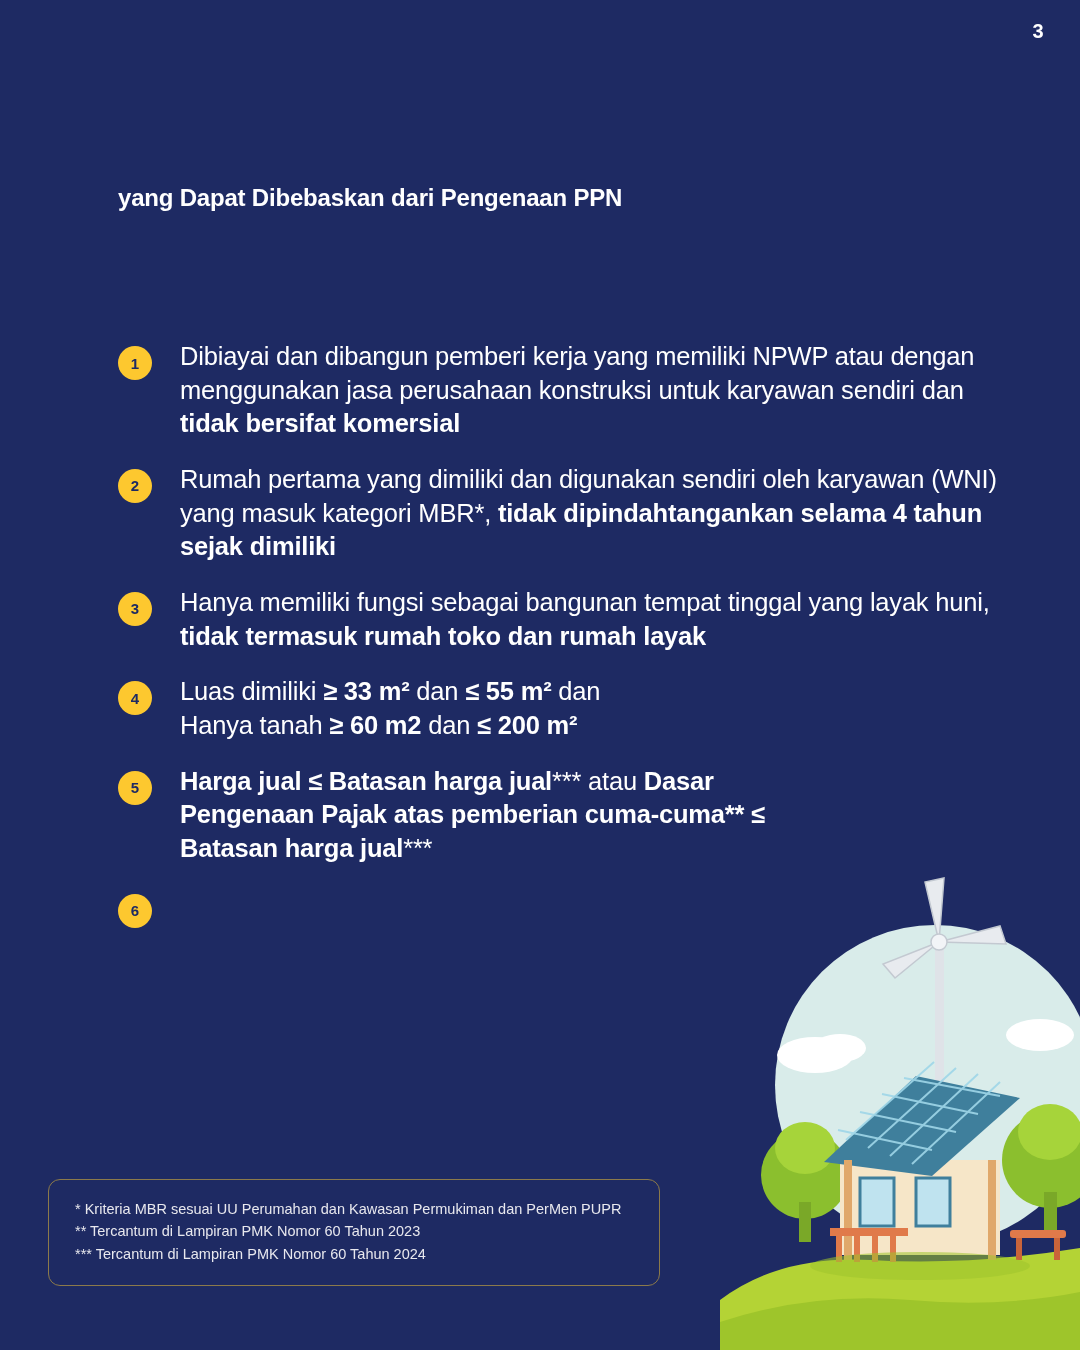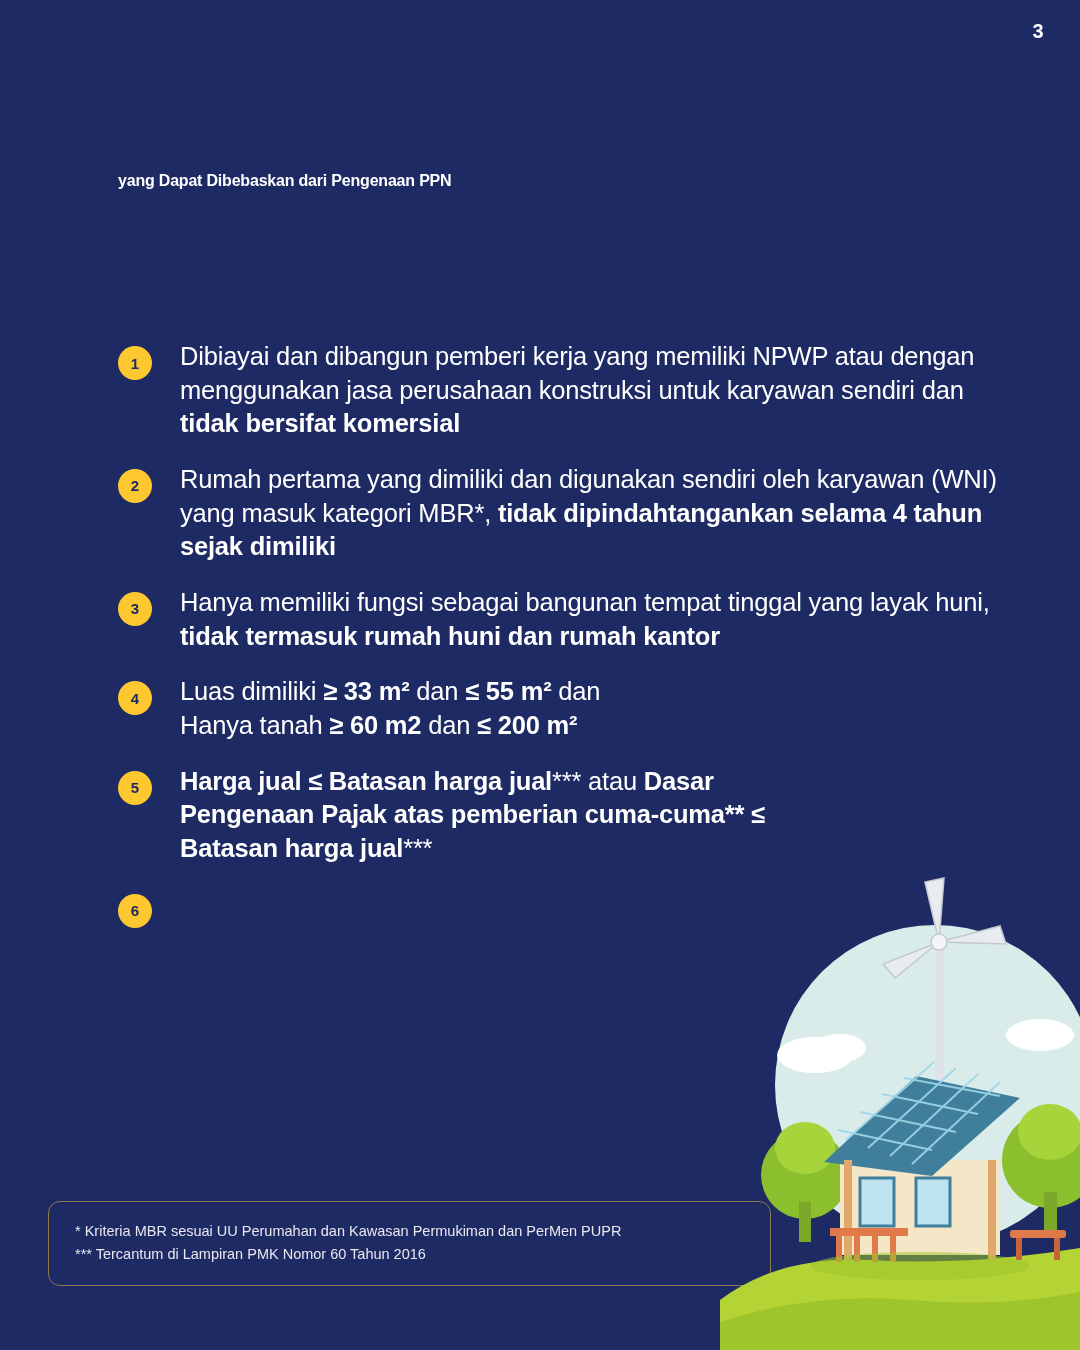--- a/index.html
+++ b/index.html
@@ -27,22 +27,22 @@
     width:860px;
   }
   .title {
     font-size:49px;
     font-weight:bold;
     color:#fdc82f;
     letter-spacing:-0.5px;
     line-height:1.1;
   }
   .subtitle {
-    margin-top:0;
-    font-size:16px;
+    margin-top:12px;
+    font-size:24px;
     font-weight:bold;
     color:#ffffff;
     letter-spacing:-0.2px;
   }
   .list {
     position:absolute;
     top:340px;
     left:118px;
     width:920px;
   }
@@ -72,21 +72,21 @@
     color:#ffffff;
     letter-spacing:-0.2px;
     max-width:840px;
   }
   .item-text b { font-weight:bold; }
   .item.narrow .item-text { max-width:640px; }
   .footnotes {
     position:absolute;
     left:48px;
     bottom:64px;
-    width:723px;
+    width:612px;
     border:1px solid #8c7a4a;
     border-radius:12px;
     padding:18px 26px 20px 26px;
   }
   .footnote {
     font-size:14.5px;
     line-height:1.55;
     color:#e8e8ee;
   }
   
@@ -111,38 +111,39 @@
     <div class="item">
       <div class="badge">1</div>
       <div class="item-text"><span>Dibiayai dan dibangun pemberi kerja yang memiliki NPWP atau dengan menggunakan jasa perusahaan konstruksi untuk karyawan sendiri dan </span><b>tidak bersifat komersial</b></div>
     </div>
     <div class="item">
       <div class="badge">2</div>
       <div class="item-text"><span>Rumah pertama yang dimiliki dan digunakan sendiri oleh karyawan (WNI) yang masuk kategori MBR*, </span><b>tidak dipindahtangankan selama  4 tahun sejak dimiliki</b></div>
     </div>
     <div class="item">
       <div class="badge">3</div>
-      <div class="item-text"><span>Hanya memiliki fungsi sebagai bangunan tempat tinggal yang layak huni, </span><b>tidak termasuk rumah huni dan rumah kantor</b></div>
+      <div class="item-text"><span>Hanya memiliki fungsi sebagai bangunan tempat tinggal yang layak huni, </span><b>tidak termasuk rumah toko dan rumah layak</b></div>
     </div>
     <div class="item">
       <div class="badge">4</div>
       <div class="item-text"><span>Luas dimiliki </span><b>≥ 33 m²</b><span> dan </span><b>≤ 55 m²</b><span> dan</span><br><span>Hanya tanah </span><b>≥ 60 m2</b><span> dan </span><b>≤ 200 m²</b></div>
     </div>
     <div class="item narrow">
       <div class="badge">5</div>
       <div class="item-text"><b>Harga jual ≤ Batasan harga jual</b><span>*** atau </span><b>Dasar Pengenaan Pajak atas pemberian cuma-cuma** ≤ Batasan harga jual</b><span>***</span></div>
     </div>
     <div class="item narrow">
       <div class="badge">6</div>
     </div>
   </div>
 
 <div class="footnotes" id="footnotes-box">
     <div class="footnote">* Kriteria MBR sesuai UU Perumahan dan Kawasan Permukiman dan PerMen PUPR</div>
-    <div class="footnote">*** Tercantum di Lampiran PMK Nomor 60 Tahun 2016</div>
+    <div class="footnote">** Tercantum di Lampiran PMK Nomor 60 Tahun 2023</div>
+    <div class="footnote">*** Tercantum di Lampiran PMK Nomor 60 Tahun 2024</div>
   </div>
 
 <svg class="illustration" viewBox="0 0 360 520" xmlns="http://www.w3.org/2000/svg">
 
   <circle cx="215" cy="255" r="160" fill="#d9ecea"></circle>
 
   <ellipse cx="95" cy="225" rx="38" ry="18" fill="#ffffff"></ellipse>
   <ellipse cx="120" cy="218" rx="26" ry="14" fill="#ffffff"></ellipse>
   <ellipse cx="320" cy="205" rx="34" ry="16" fill="#ffffff"></ellipse>
 

